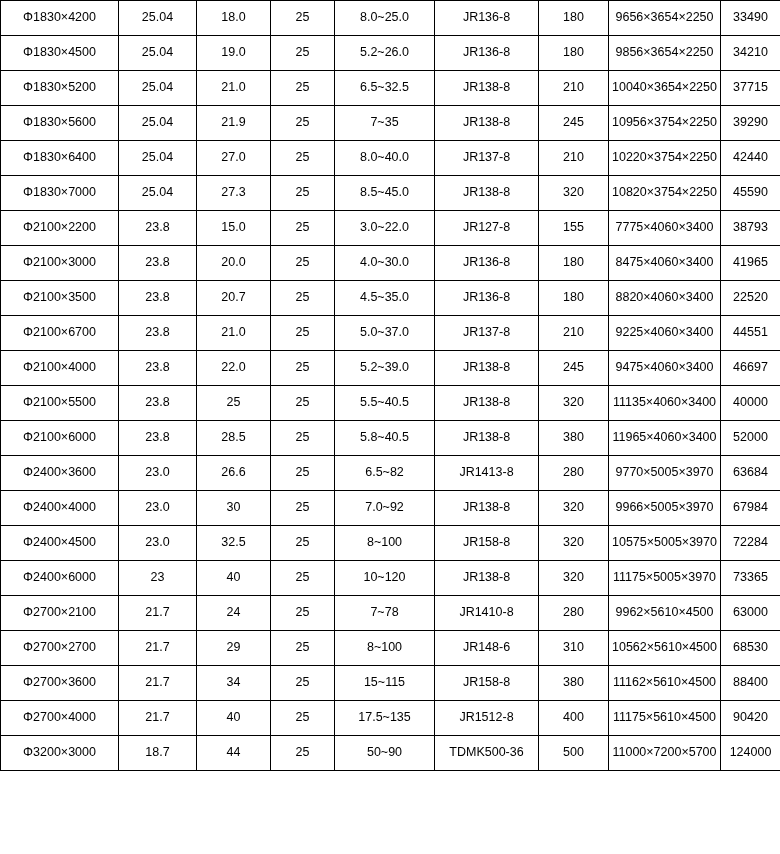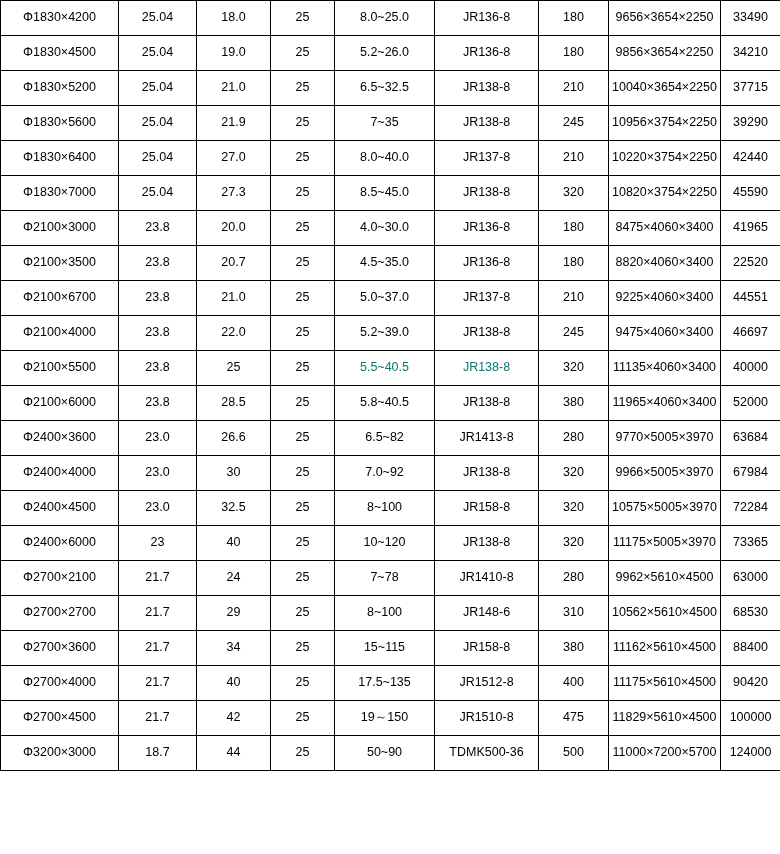--- a/index.html
+++ b/index.html
@@ -36,21 +36,21 @@
   col.c2 { width: 74px; }
   col.c3 { width: 64px; }
   col.c4 { width: 100px; }
   col.c5 { width: 104px; }
   col.c6 { width: 70px; }
   col.c7 { width: 112px; }
   col.c8 { width: 60px; }
 
   
   .watermark-row td.dim {
-    color: #0f766e;
+    color: #000000;
     margin-top: 8px;
   }
 </style>
 </head>
 <body>
 
 <table id="spec-table">
   <colgroup>
     <col class="c0">
       <col class="c1">
@@ -123,20 +123,31 @@
         <td>25.04</td>
         <td>27.3</td>
         <td>25</td>
         <td>8.5~45.0</td>
         <td>JR138-8</td>
         <td>320</td>
         <td>10820×3754×2250</td>
         <td>45590</td>
       </tr>
       <tr>
+        <td>Φ2100×2200</td>
+        <td>23.8</td>
+        <td>15.0</td>
+        <td>25</td>
+        <td>3.0~22.0</td>
+        <td>JR127-8</td>
+        <td>155</td>
+        <td>7775×4060×3400</td>
+        <td>38793</td>
+      </tr>
+      <tr>
         <td>Φ2100×3000</td>
         <td>23.8</td>
         <td>20.0</td>
         <td>25</td>
         <td>4.0~30.0</td>
         <td>JR136-8</td>
         <td>180</td>
         <td>8475×4060×3400</td>
         <td>41965</td>
       </tr>
@@ -277,31 +288,20 @@
         <td>21.7</td>
         <td>40</td>
         <td>25</td>
         <td>17.5~135</td>
         <td>JR1512-8</td>
         <td>400</td>
         <td>11175×5610×4500</td>
         <td>90420</td>
       </tr>
       <tr>
-        <td>Φ2700×4500</td>
-        <td>21.7</td>
-        <td>42</td>
-        <td>25</td>
-        <td>19～150</td>
-        <td>JR1510-8</td>
-        <td>475</td>
-        <td>11829×5610×4500</td>
-        <td>100000</td>
-      </tr>
-      <tr>
         <td>Φ3200×3000</td>
         <td>18.7</td>
         <td>44</td>
         <td>25</td>
         <td>50~90</td>
         <td>TDMK500-36</td>
         <td>500</td>
         <td>11000×7200×5700</td>
         <td>124000</td>
       </tr>

